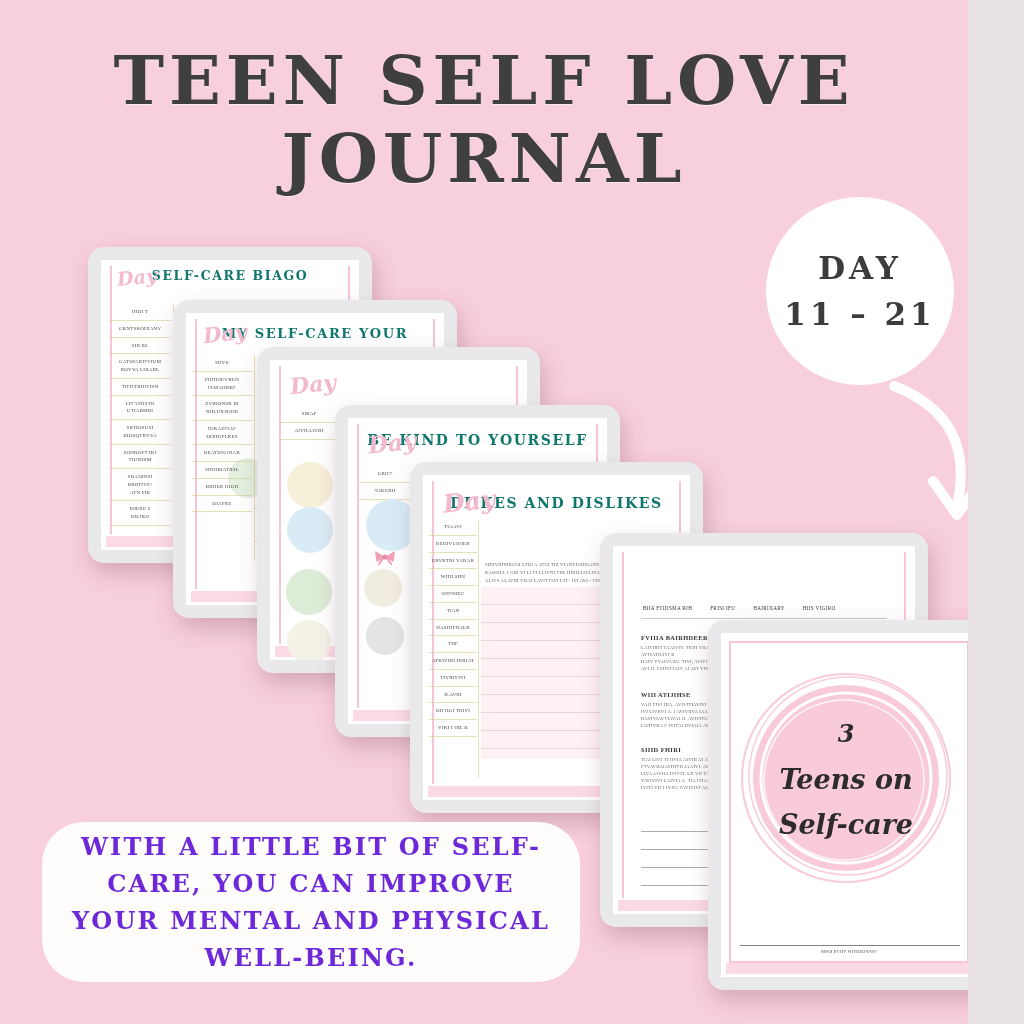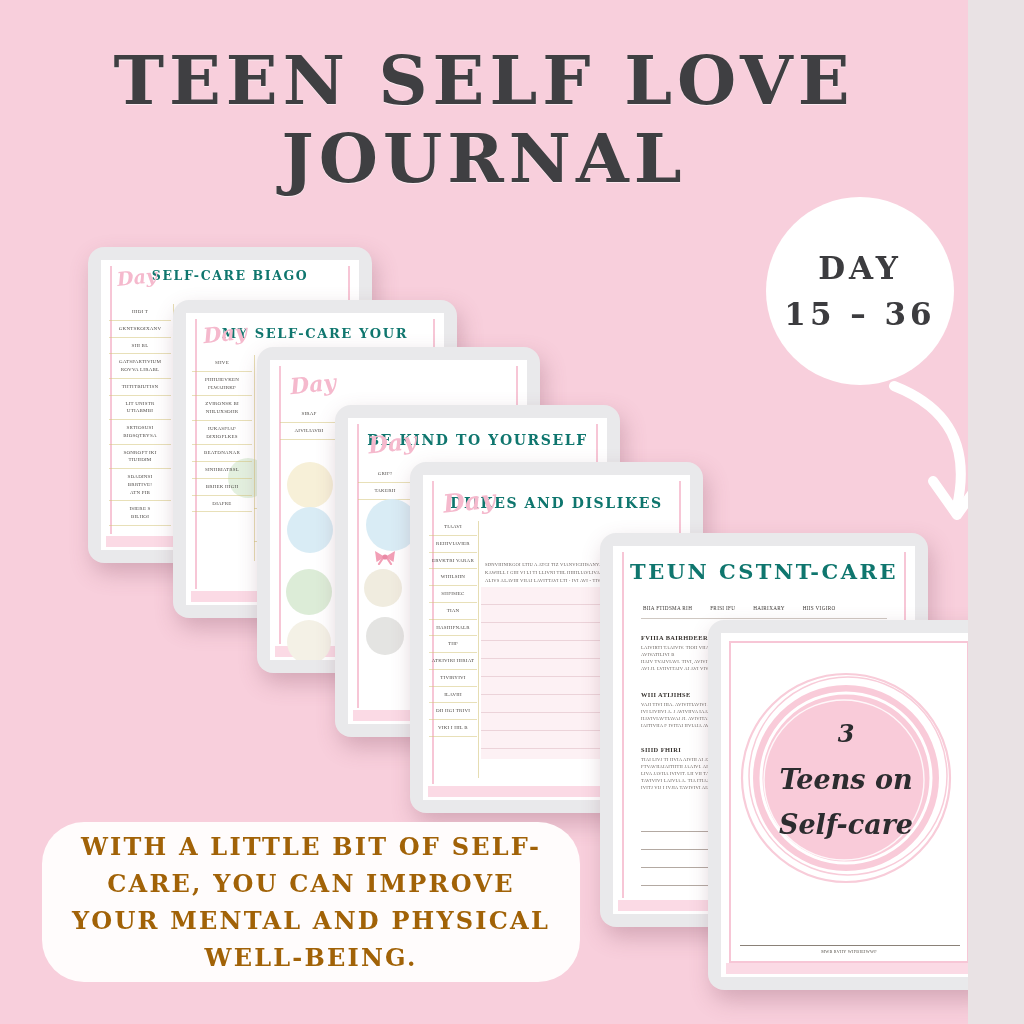--- a/index.html
+++ b/index.html
@@ -13,21 +13,21 @@
   .badge{position:absolute;left:766px;top:197px;width:188px;height:188px;border-radius:50%;
     background:#ffffff;display:flex;flex-direction:column;align-items:center;justify-content:center;
     gap:10px;color:#3c3c3f;font-weight:bold;font-size:31px;letter-spacing:4px;}
   
   .arrow-svg{position:absolute;left:880px;top:378px;}
   
   .quote-box{position:absolute;left:42px;top:822px;width:538px;height:160px;border-radius:42px;
     background:#fffcfc;display:flex;align-items:center;justify-content:center;box-sizing:border-box;
     padding:8px 26px;}
   .quote-box p{margin:0;max-width:500px;text-align:center;font-size:24px;line-height:1.55;
-    letter-spacing:2.2px;color:#a16207;font-weight:bold;}
+    letter-spacing:2.2px;color:#6d28d9;font-weight:bold;}
   
   .tablet{position:absolute;background:#e9e9eb;border-radius:16px;padding:13px;box-sizing:border-box;
     box-shadow:4px 10px 22px rgba(130,75,95,.30);}
   .sheet{position:relative;width:100%;height:100%;background:#ffffff;overflow:hidden;}
   .vline-l,.vline-r{position:absolute;top:6px;bottom:16px;width:2px;background:#f7c6d6;}
   .vline-l{left:9px}.vline-r{right:9px}
   .band{position:absolute;left:5px;right:5px;bottom:3px;height:11px;background:#fbdae5;}
   .day-logo{position:absolute;font-style:italic;color:#f5b9cd;transform:rotate(-6deg);
     font-weight:bold;line-height:1;}
   .page-title{font-weight:bold;color:#0f766e;text-align:center;letter-spacing:1.6px;
@@ -70,21 +70,21 @@
 
 <div class="canvas">
 
   <div class="main-title">
     <div>TEEN SELF LOVE</div>
     <div>JOURNAL</div>
   </div>
 
   <div class="badge">
     <div>DAY</div>
-    <div>15 – 36</div>
+    <div>11 – 21</div>
   </div>
 
   <svg class="arrow-svg" width="115" height="160" viewBox="0 0 115 160">
     <path d="M14 8 C 70 30, 90 70, 77 128" stroke="#ffffff" stroke-width="10" fill="none" stroke-linecap="round"></path>
     <path d="M53 103 L77 137 L99 106" stroke="#ffffff" stroke-width="10" fill="none" stroke-linecap="round" stroke-linejoin="round"></path>
   </svg>
 
   <div class="tablet" style="left:88px;top:247px;width:284px;height:316px;">
     <div class="sheet">
       <div class="vline-l"></div>
@@ -212,21 +212,20 @@
         </div>
       <div class="lines-panel" style="left:58px;right:12px;top:112px;height:172px;"></div>
     </div>
   </div>
 
   <div class="tablet" style="left:600px;top:533px;width:328px;height:394px;">
     <div class="sheet">
       <div class="vline-l"></div>
       <div class="vline-r"></div>
       <div class="band"></div>
-      <div class="page-title" style="margin-top:13px;font-size:21px;letter-spacing:2.5px;">TEUN CSTNT-CARE</div>
       <div class="nav-row" style="left:30px;top:58px;">
           <div class="page-item">BIIA FTIDSMA RIH</div>
           <div class="page-item">FRISI IFU</div>
           <div class="page-item">HAIRIXARY</div>
           <div class="page-item">HIIS VIGIRO</div>
         </div>
       <div class="hr" style="left:28px;right:28px;top:72px;"></div>
       <div class="section" style="left:28px;top:88px;">
         <div class="section-h">FVIIIA BAIRHDEER</div>
         <div>

